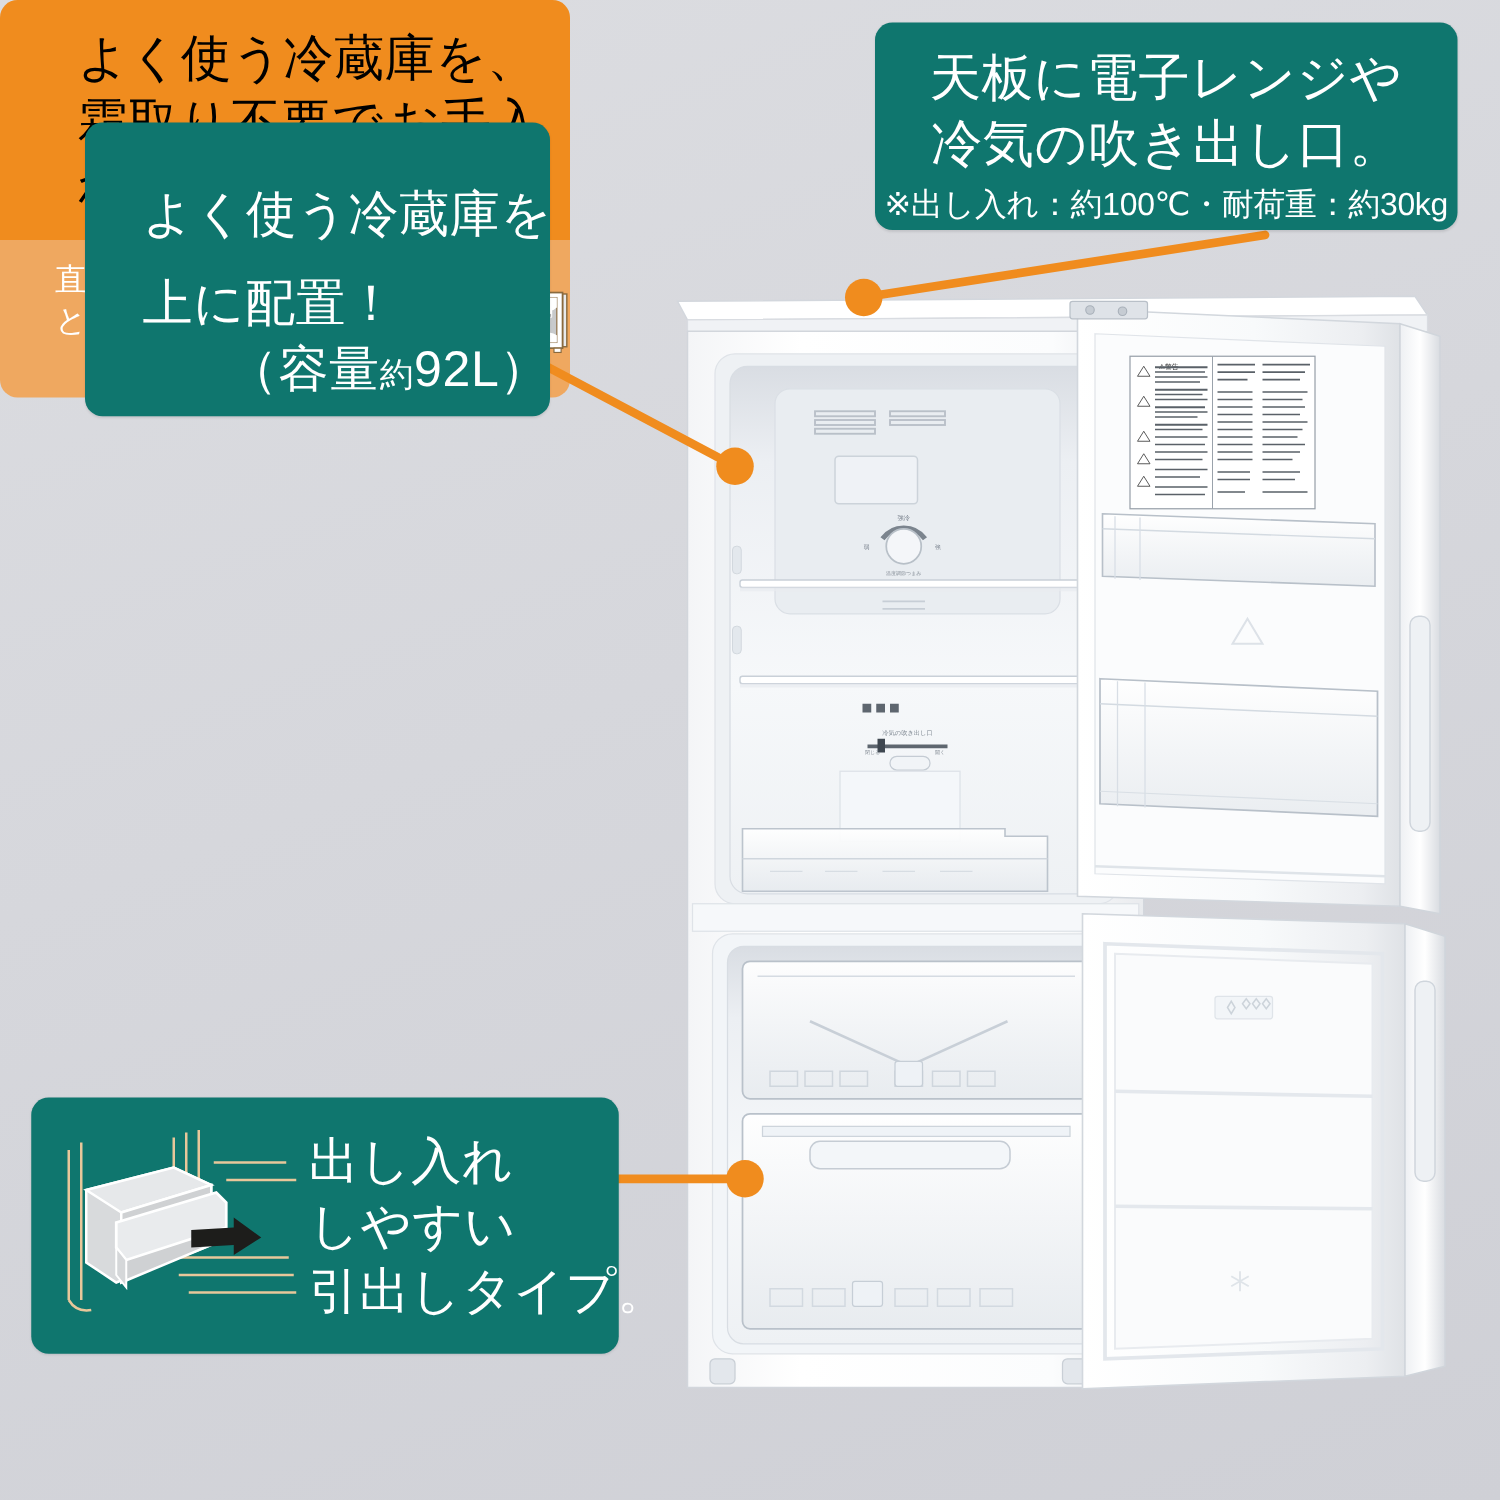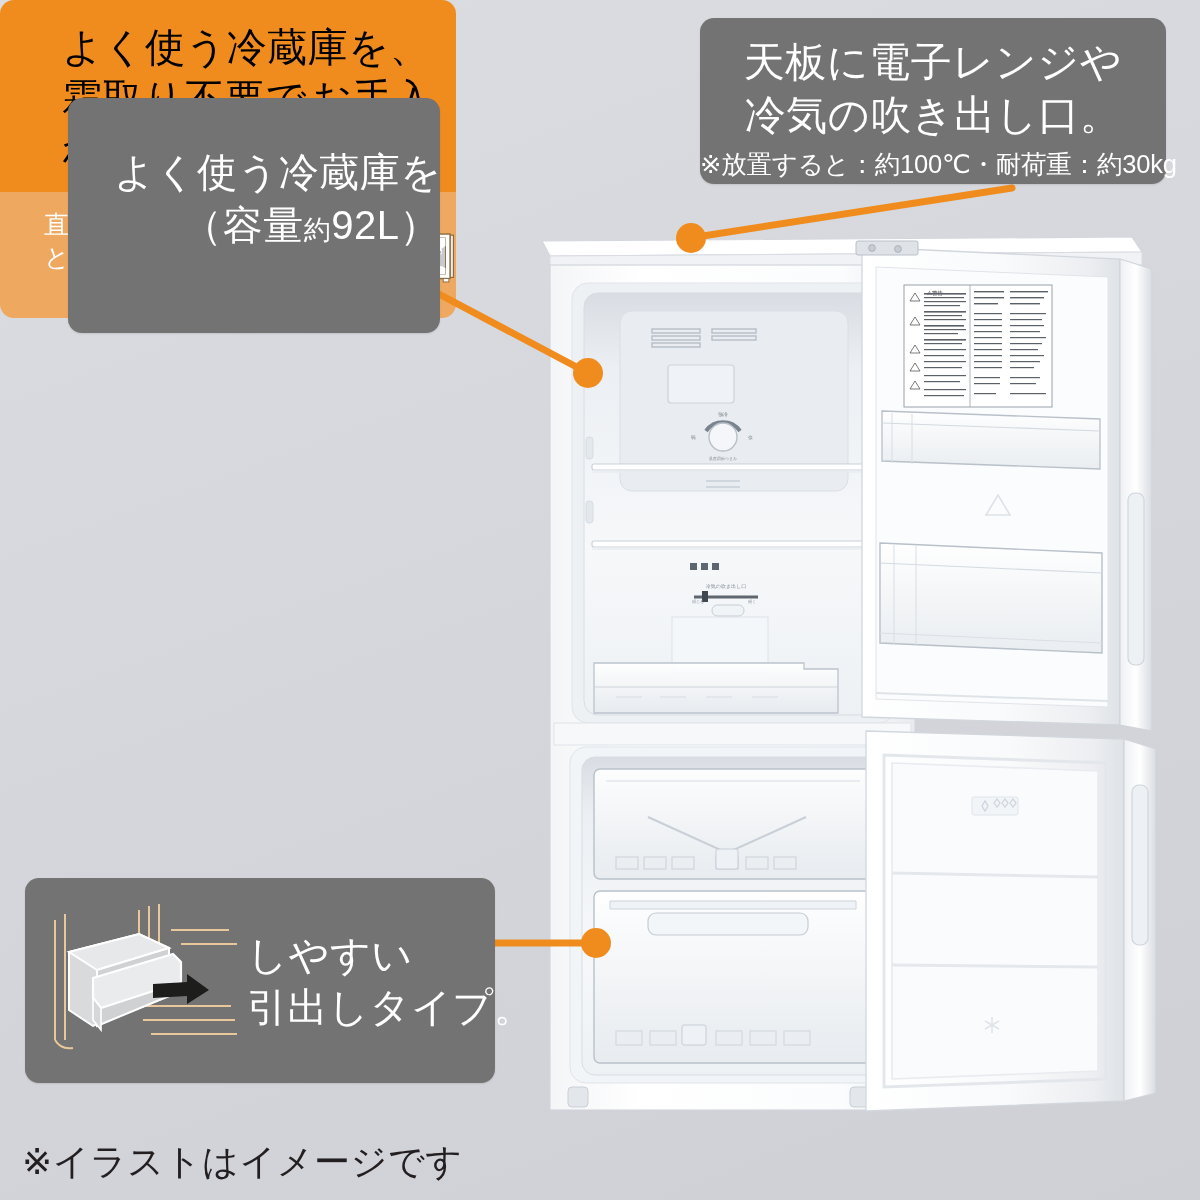--- a/index.html
+++ b/index.html
@@ -12,21 +12,21 @@
   #stage { position:absolute; inset:0; }
 
   
   .lines { position:absolute; inset:0; z-index:3; pointer-events:none; }
 
   #fridge-wrap { position:absolute; left:520px; top:225px; width:660px; height:890px; z-index:2; }
 
   
   .callout {
     position:absolute; z-index:4; border-radius:14px;
-    background:#737373; color:#ffffff;
+    background:#0f766e; color:#ffffff;
     box-shadow:0 1px 2px rgba(0,0,0,.10);
   }
   .callout .line { display:block; white-space:nowrap; }
 
   
   #callout-capacity { left:68px; top:98px; width:372px; height:235px; padding:30px 0 0 46px; }
   #callout-capacity .big { font-size:40px; line-height:1.32; font-weight:400; letter-spacing:.5px;margin-top:18px; }
   #callout-capacity .sub { font-size:40px; line-height:1.32; letter-spacing:.5px;text-align:right; }
   #callout-capacity .sub .sm { font-size:27px; }
 
@@ -355,27 +355,28 @@
     </g>
     <g fill="#F08C1E">
       <circle cx="588" cy="373" r="15"></circle>
       <circle cx="691" cy="238" r="15"></circle>
       <circle cx="596" cy="943" r="15"></circle>
     </g>
   </svg>
 
   <div class="callout" id="callout-capacity">
     <span class="line big">よく使う冷蔵庫を</span>
+    <span class="line big">上に配置！</span>
     <span class="line sub"><span>（容量</span><span class="sm">約</span><span>92L）</span></span>
   </div>
 
   <div class="callout" id="callout-top">
     <span class="line big">天板に電子レンジや</span>
     <span class="line big">冷気の吹き出し口。</span>
-    <span class="line note">※放置すると：約100℃・耐荷重：約30kg</span>
+    <span class="line note">※出し入れ：約100℃・耐荷重：約30kg</span>
   </div>
 
   <div id="callout-fan">
     <div class="top-part">
       <span class="line big">よく使う冷蔵庫を、</span>
       <span class="line big">霜取り不要で</span>
       <span class="line big">お手入れラクラク！</span>
     </div>
     <div class="bot-part">
       <div class="bot-text">
@@ -417,20 +418,20 @@
         <path d="M24 154 q6 10 18 8"></path>
       </g>
       <path d="M38 66 L108 48 L138 62 L138 110 L62 140 L38 124 Z" fill="#d8dadc" stroke="#fff" stroke-width="2"></path>
       <path d="M38 66 L108 48 L138 62 L66 84 Z" fill="#e6e8ea" stroke="#fff" stroke-width="2"></path>
       <path d="M66 84 L138 62 L138 110 L66 140 Z" fill="#cfd1d3" stroke="#fff" stroke-width="2"></path>
       <path d="M62 92 L142 68 L150 76 L150 96 L70 122 L62 112 Z" fill="#e9ebed" stroke="#fff" stroke-width="2.2"></path>
       <path d="M62 112 L70 122 L70 144 L62 134 Z" fill="#d5d7d9" stroke="#fff" stroke-width="1.6"></path>
       <path d="M122 98 L156 96 L156 88 L178 104 L156 118 L156 110 L122 112 Z" fill="#1d1d1b"></path>
     </svg>
     <div class="dr-text">
+      <span class="line">出し入れ</span>
       <span class="line">しやすい</span>
       <span class="line">引出しタイプ。</span>
     </div>
   </div>
 
-  <div id="footer-note">※イラストはイメージです</div>
 
 </div>
 
 </body></html>

